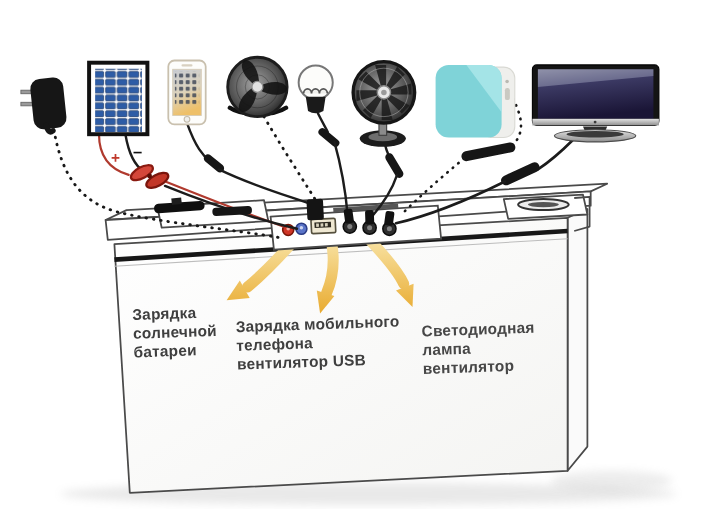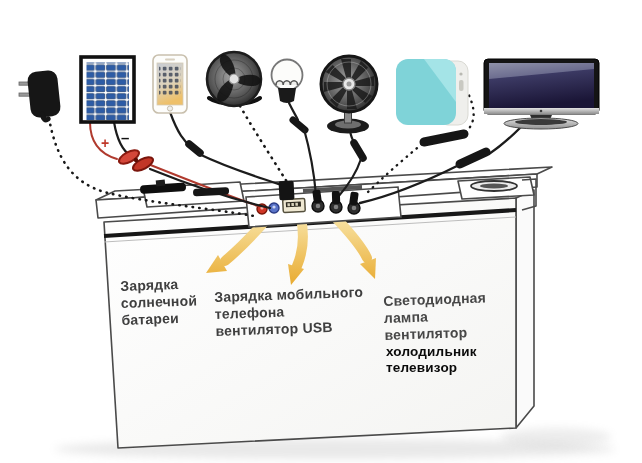--- a/index.html
+++ b/index.html
@@ -267,18 +267,14 @@
   <span class="line">телефона</span>
   <span class="line">вентилятор USB</span>
 </div>
 
 <div class="lbl tilt" style="left:383px;top:293px;color:#474747;">
   <span class="line">Светодиодная</span>
   <span class="line">лампа</span>
   <span class="line">вентилятор</span>
 </div>
 
-<div class="lbl black" style="left:386px;top:344px;">
-  <span class="line">холодильник</span>
-  <span class="line">телевизор</span>
-</div>
 
 </div>
 
 </body></html>

